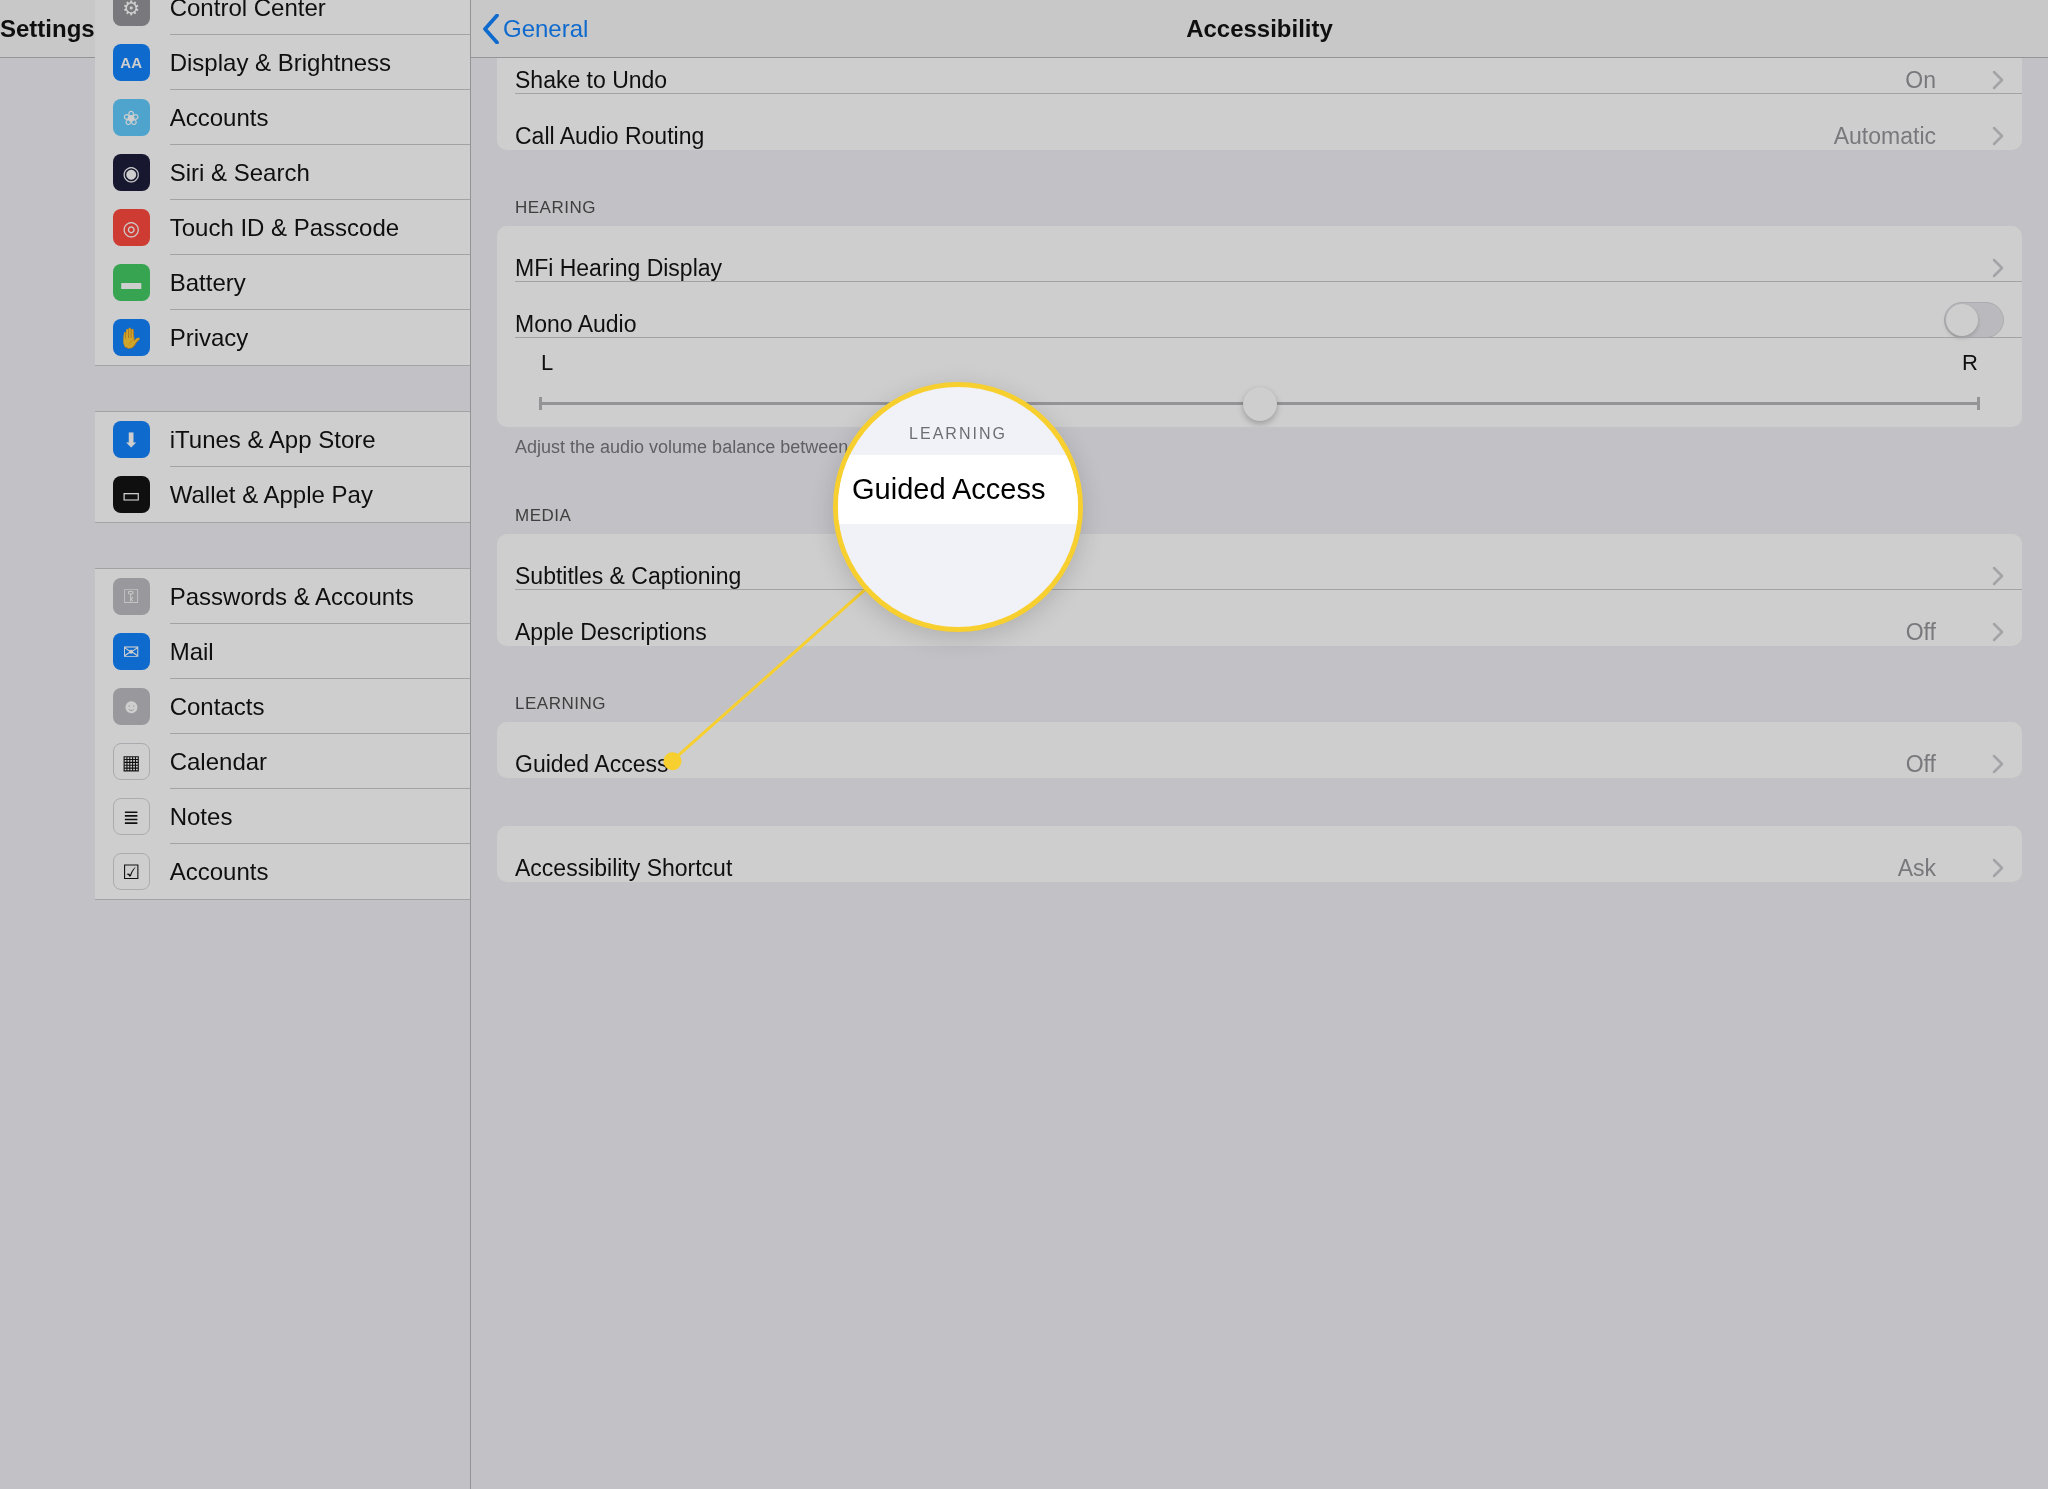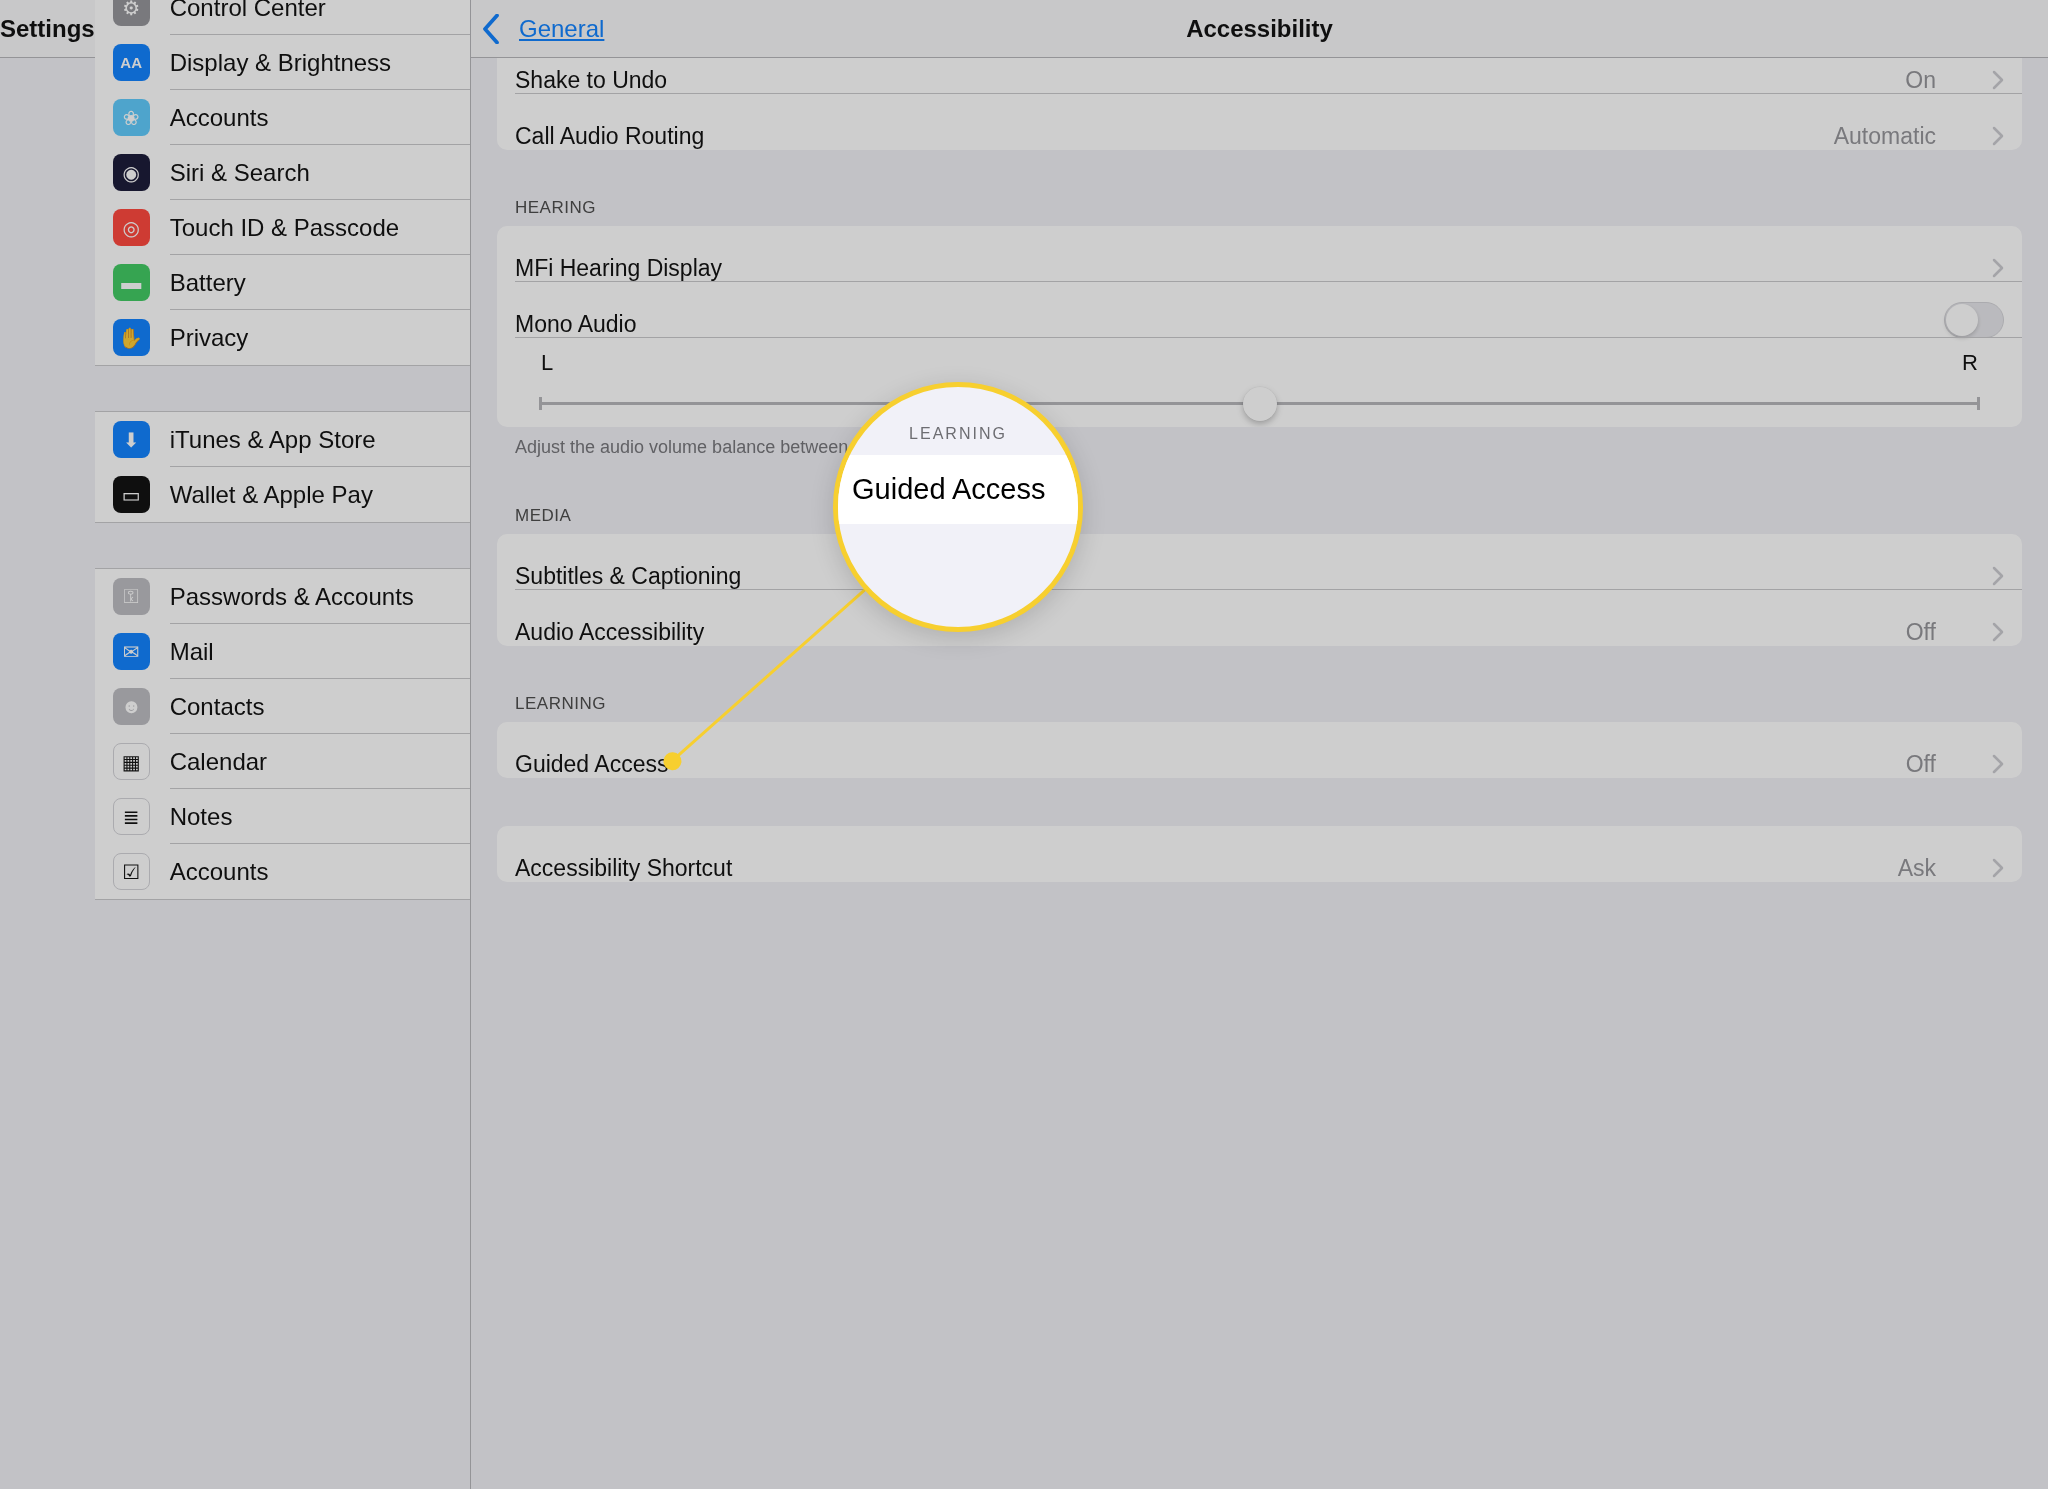--- a/index.html
+++ b/index.html
@@ -162,21 +162,21 @@
         </div>
       </div>
   </div>
 
   <div class="detail">
     <div class="detail-header">
       <div class="back">
         <svg viewBox="0 0 12 20">
             <polyline points="10,1 2,10 10,19" fill="none" stroke="#007aff" stroke-width="2.5" stroke-linecap="round" stroke-linejoin="round"></polyline>
           </svg>
-        <span style="margin-left:18px;text-decoration:underline;">General</span>
+        <span style="margin-left:2px;">General</span>
       </div>
       <div class="detail-title">Accessibility</div>
     </div>
     <div class="detail-body" id="detail-body">
         <div class="section first">
           <div class="section-card">
             <div class="drow">
               <div class="dlabel">Shake to Undo</div>
               <div class="dvalue">On</div>
               <span class="chev"><svg width="12" height="20" viewBox="0 0 12 20">
@@ -229,21 +229,21 @@
           <div class="section-header">MEDIA</div>
           <div class="section-card">
             <div class="drow">
               <div class="dlabel">Subtitles &amp; Captioning</div>
               <span class="chev"><svg width="12" height="20" viewBox="0 0 12 20">
                   <polyline points="2,2 10,10 2,18" fill="none" stroke="#c7c7cc" stroke-width="2.5" stroke-linecap="round" stroke-linejoin="round"></polyline>
                 </svg></span>
               <div class="drow-sep"></div>
             </div>
             <div class="drow">
-              <div class="dlabel">Audio Accessibility</div>
+              <div class="dlabel">Apple Descriptions</div>
               <div class="dvalue">Off</div>
               <span class="chev"><svg width="12" height="20" viewBox="0 0 12 20">
                   <polyline points="2,2 10,10 2,18" fill="none" stroke="#c7c7cc" stroke-width="2.5" stroke-linecap="round" stroke-linejoin="round"></polyline>
                 </svg></span>
             </div>
           </div>
         </div>
         <div class="section">
           <div class="section-header">LEARNING</div>
           <div class="section-card">

